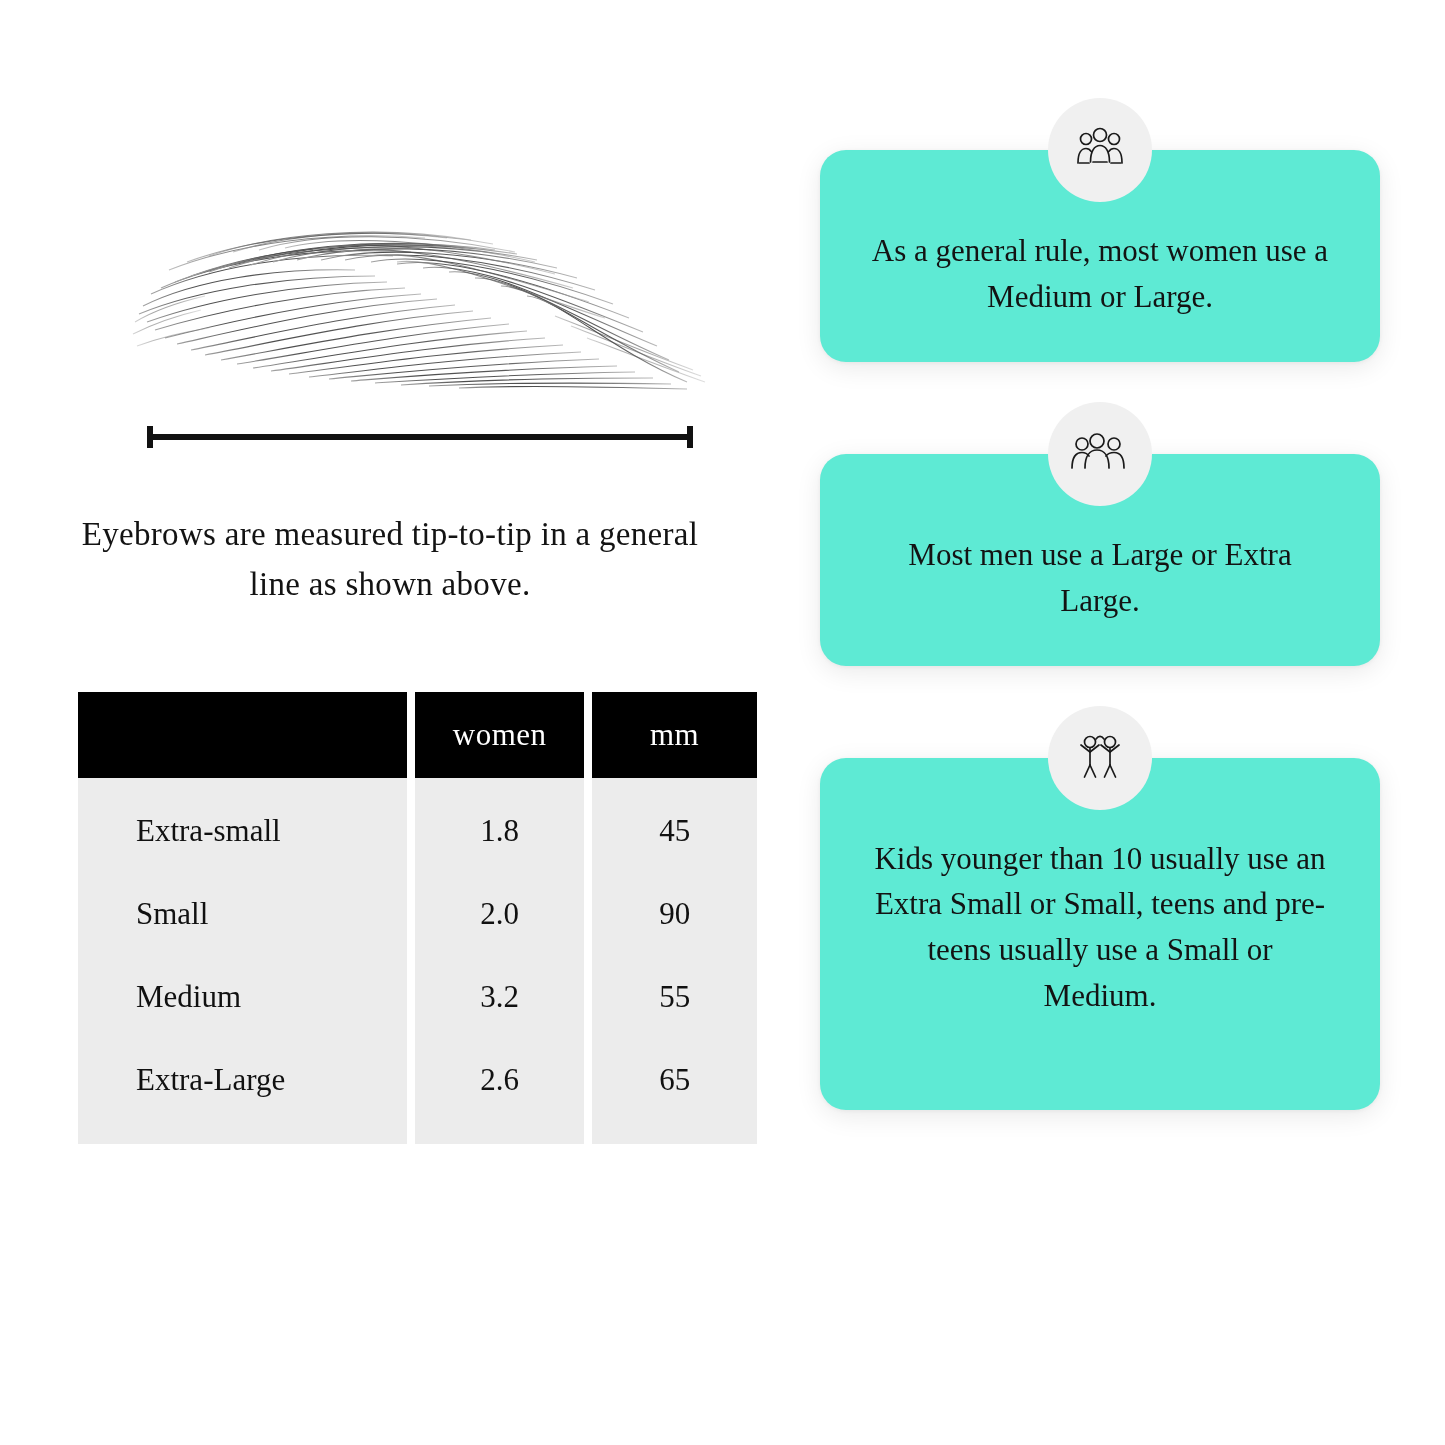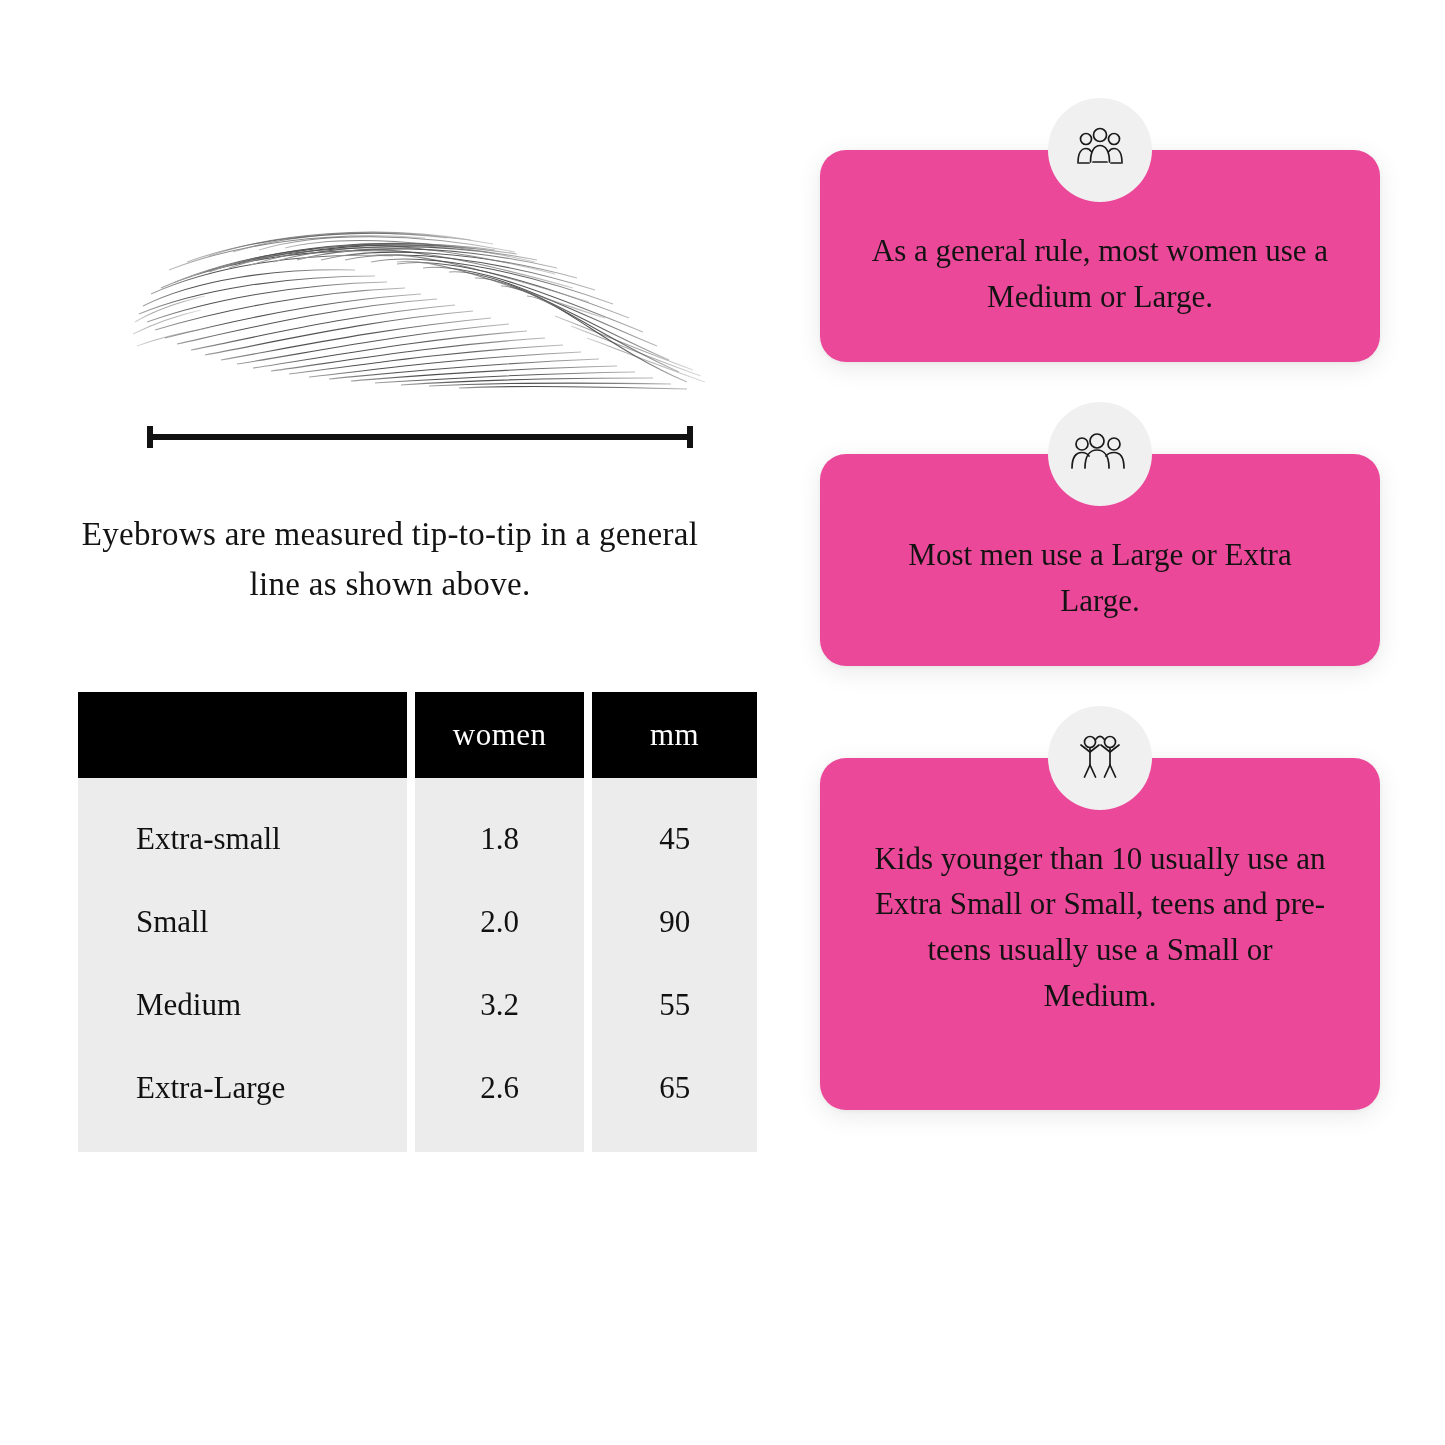--- a/index.html
+++ b/index.html
@@ -90,37 +90,37 @@
     color: #111111;
     vertical-align: middle;
   }
   .size-table td.name {
     text-align: left;
     padding-left: 58px;
   }
   .size-table td.num {
     text-align: center;
   }
-  .size-table tbody tr:first-child td { padding-top: 20px; }
+  .size-table tbody tr:first-child td { padding-top: 12px; }
   .size-table tbody tr:last-child td { padding-bottom: 24px; }
 
   
   .cards {
     position: absolute;
     left: 820px;
     top: 150px;
     width: 560px;
   }
   .card-wrap {
     position: relative;
     margin-bottom: 92px;
   }
   .card {
     position: relative;
-    background: #ec4899;
+    background: #5eead4;
     border-radius: 26px;
     box-shadow: 0 6px 26px rgba(0,0,0,0.085), 0 1px 4px rgba(0,0,0,0.05);
     padding: 78px 48px 42px 48px;
     text-align: center;
     font-size: 31px;
     line-height: 1.48;
     color: #131313;
   }
   .card.tall { padding-bottom: 91px; }
   .icon-bubble {

